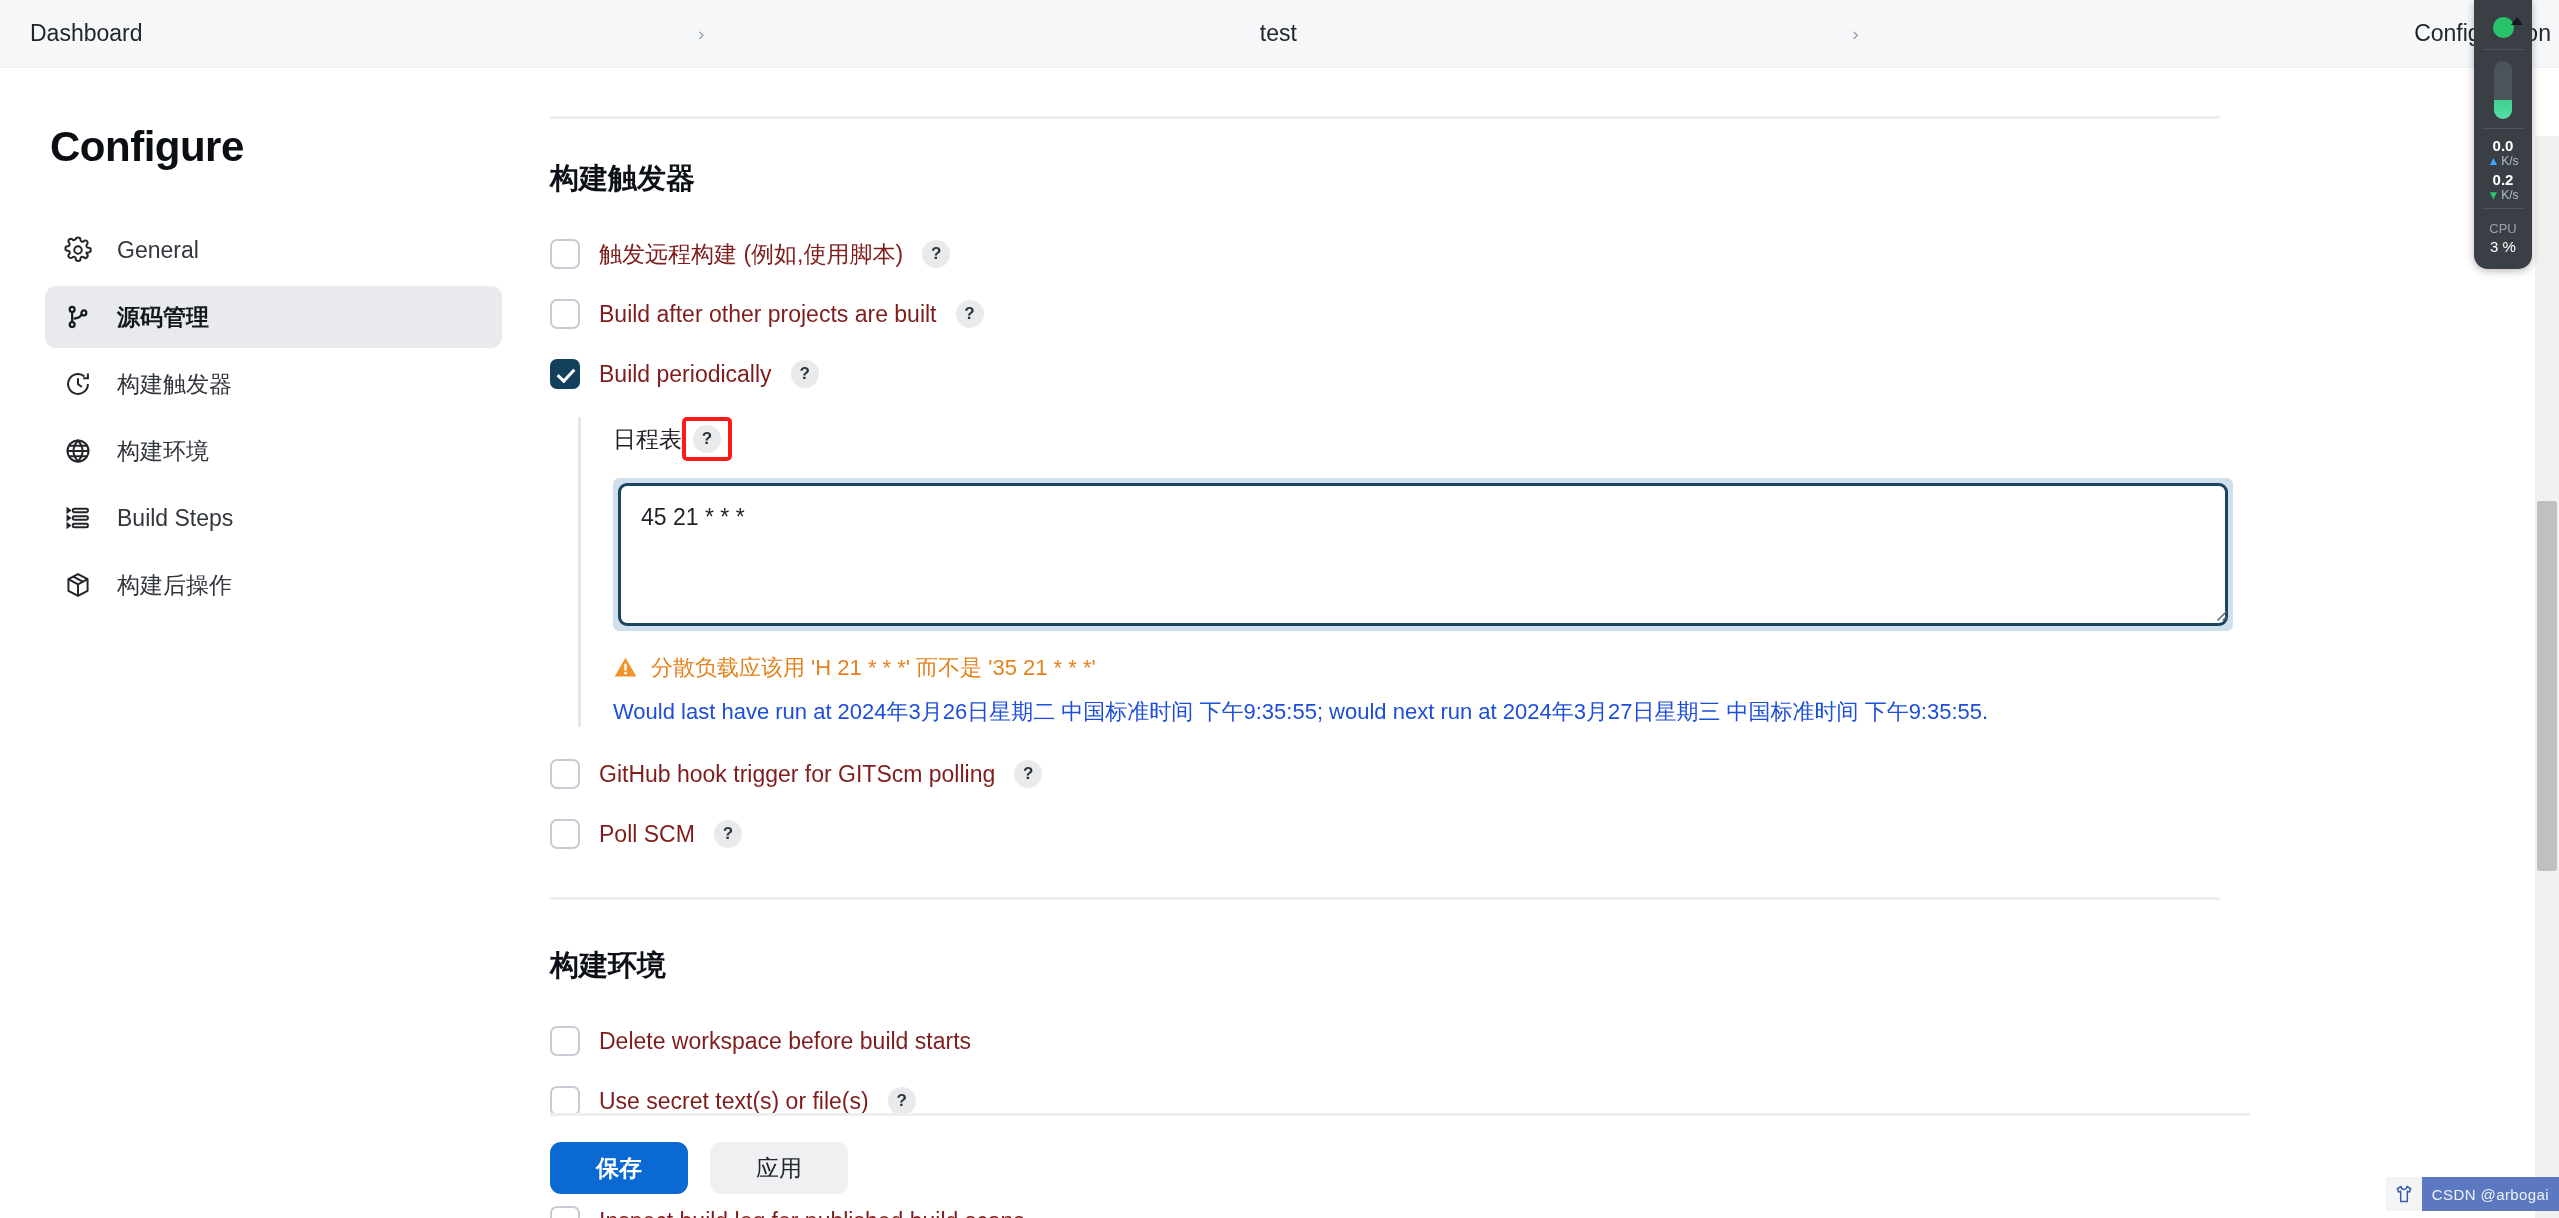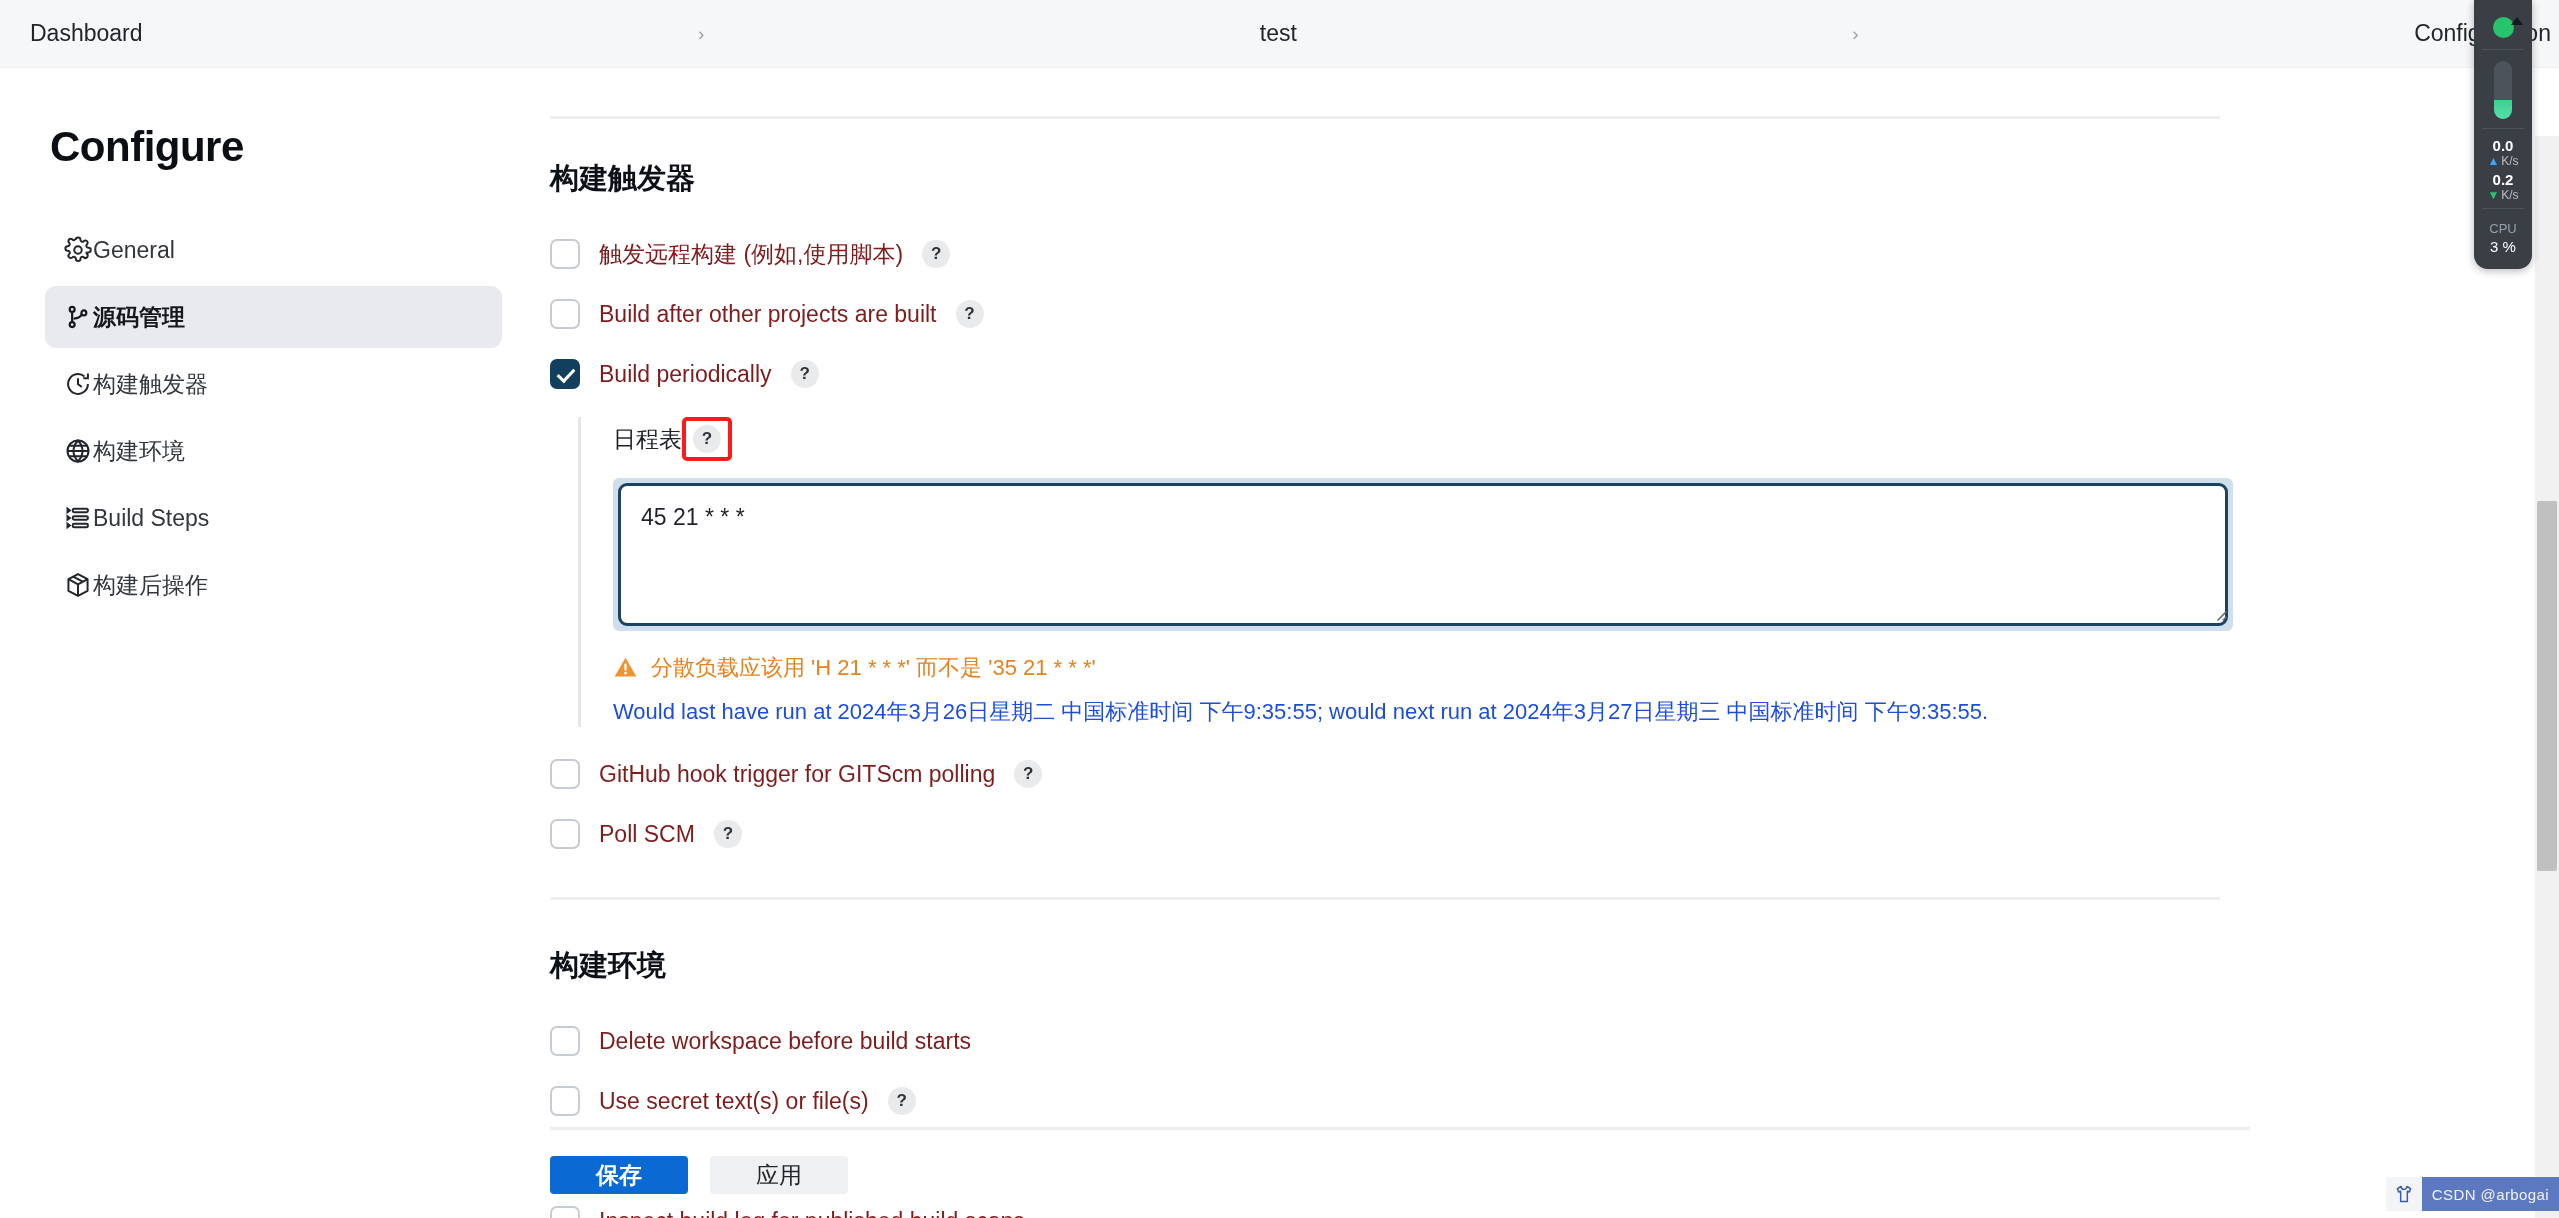--- a/index.html
+++ b/index.html
@@ -62,20 +62,21 @@
     font-size: 42px;
     font-weight: bold;
     letter-spacing: -0.5px;
     color: #0b0f14;
     margin-bottom: 48px;
     padding-left: 5px;
   }
   .side-item {
     display: flex;
     align-items: center;
+    gap: 24px;
     height: 62px;
     padding: 0 18px;
     border-radius: 11px;
     margin-bottom: 5px;
     cursor: pointer;
     color: #32373d;
     font-size: 23px;
   }
   .side-item.active {
     background: #e8eaee;
@@ -266,23 +267,23 @@
     left: 550px;
     bottom: 24px;
     width: 1700px;
     padding-top: 26px;
     border-top: 3px solid #eceef2;
     display: flex;
     gap: 22px;
     background: #fff;
   }
   .btn {
-    height: 38px;
+    height: 52px;
     border: none;
-    border-radius: 4px;
+    border-radius: 11px;
     font-size: 23px;
     font-weight: bold;
     cursor: pointer;
     font-family: Liberation Serif, serif;
   }
   #save-button {
     background: #0b69d4;
     color: #ffffff;
     padding: 0 46px;
   }

